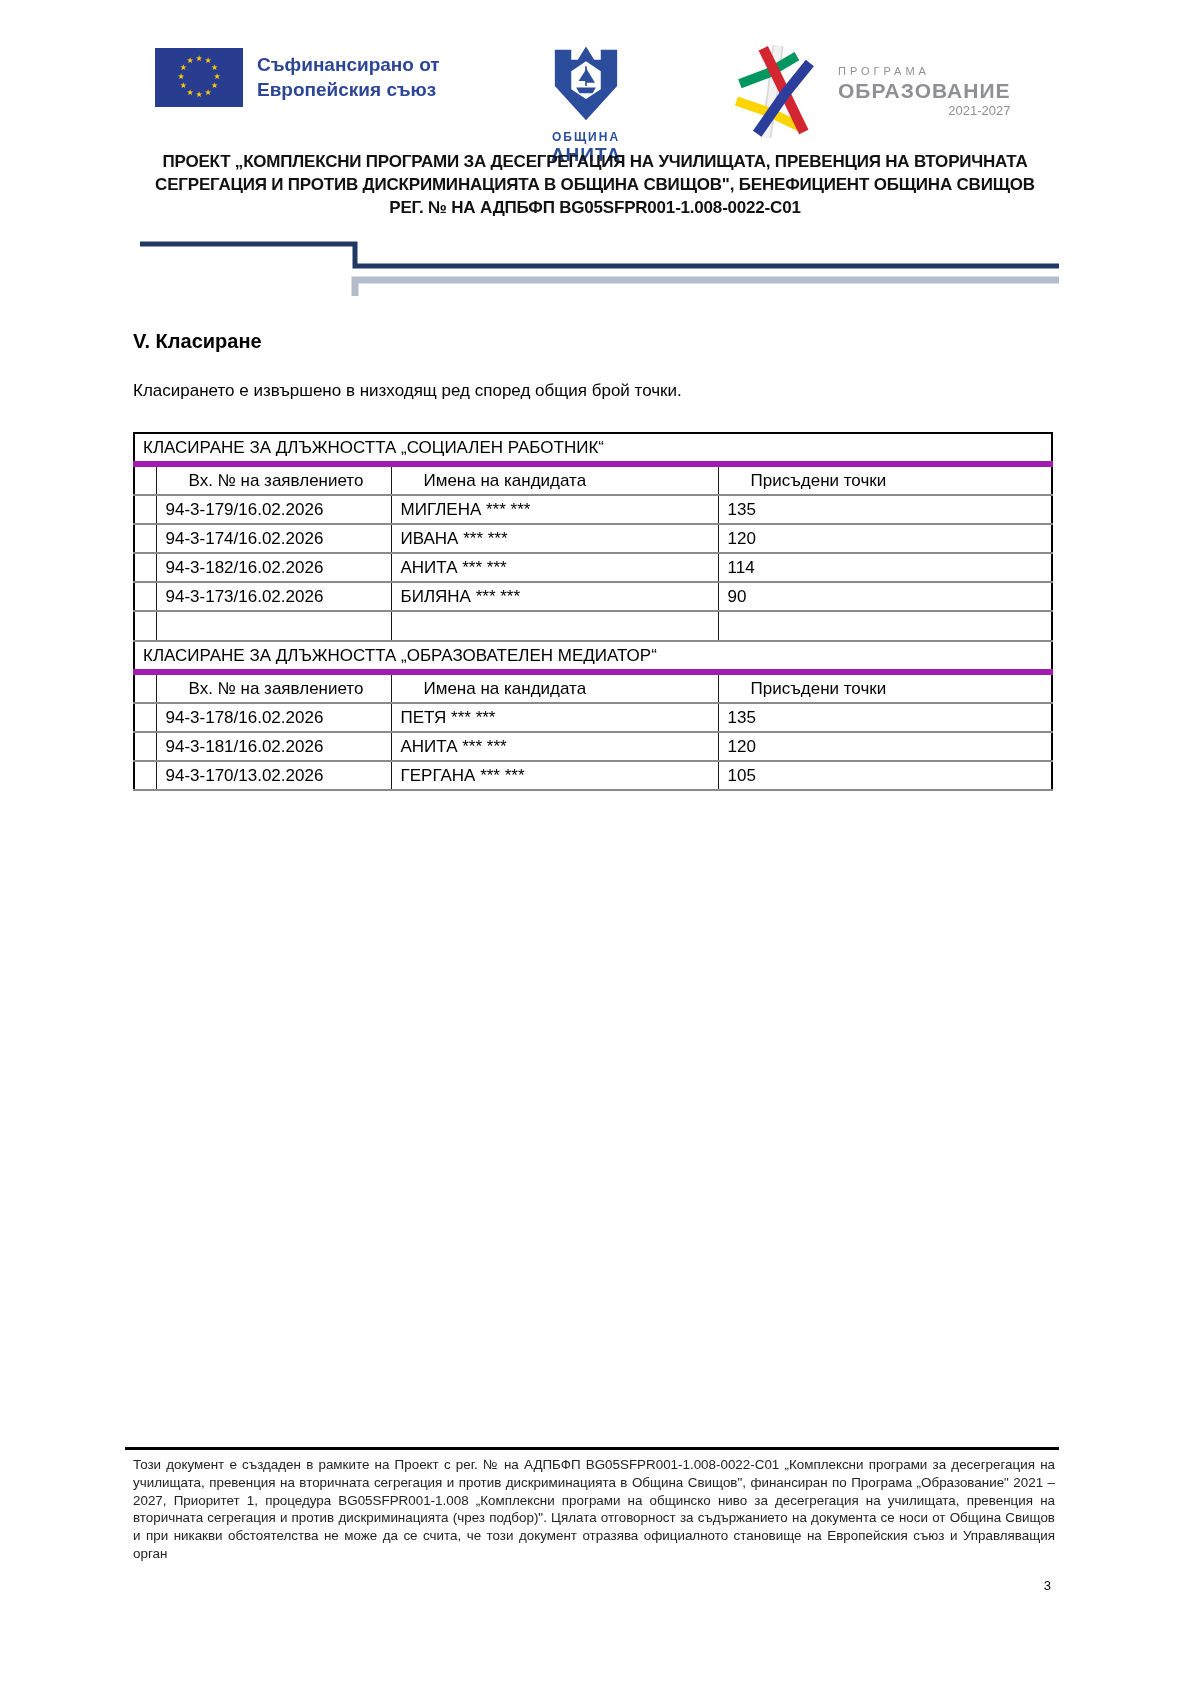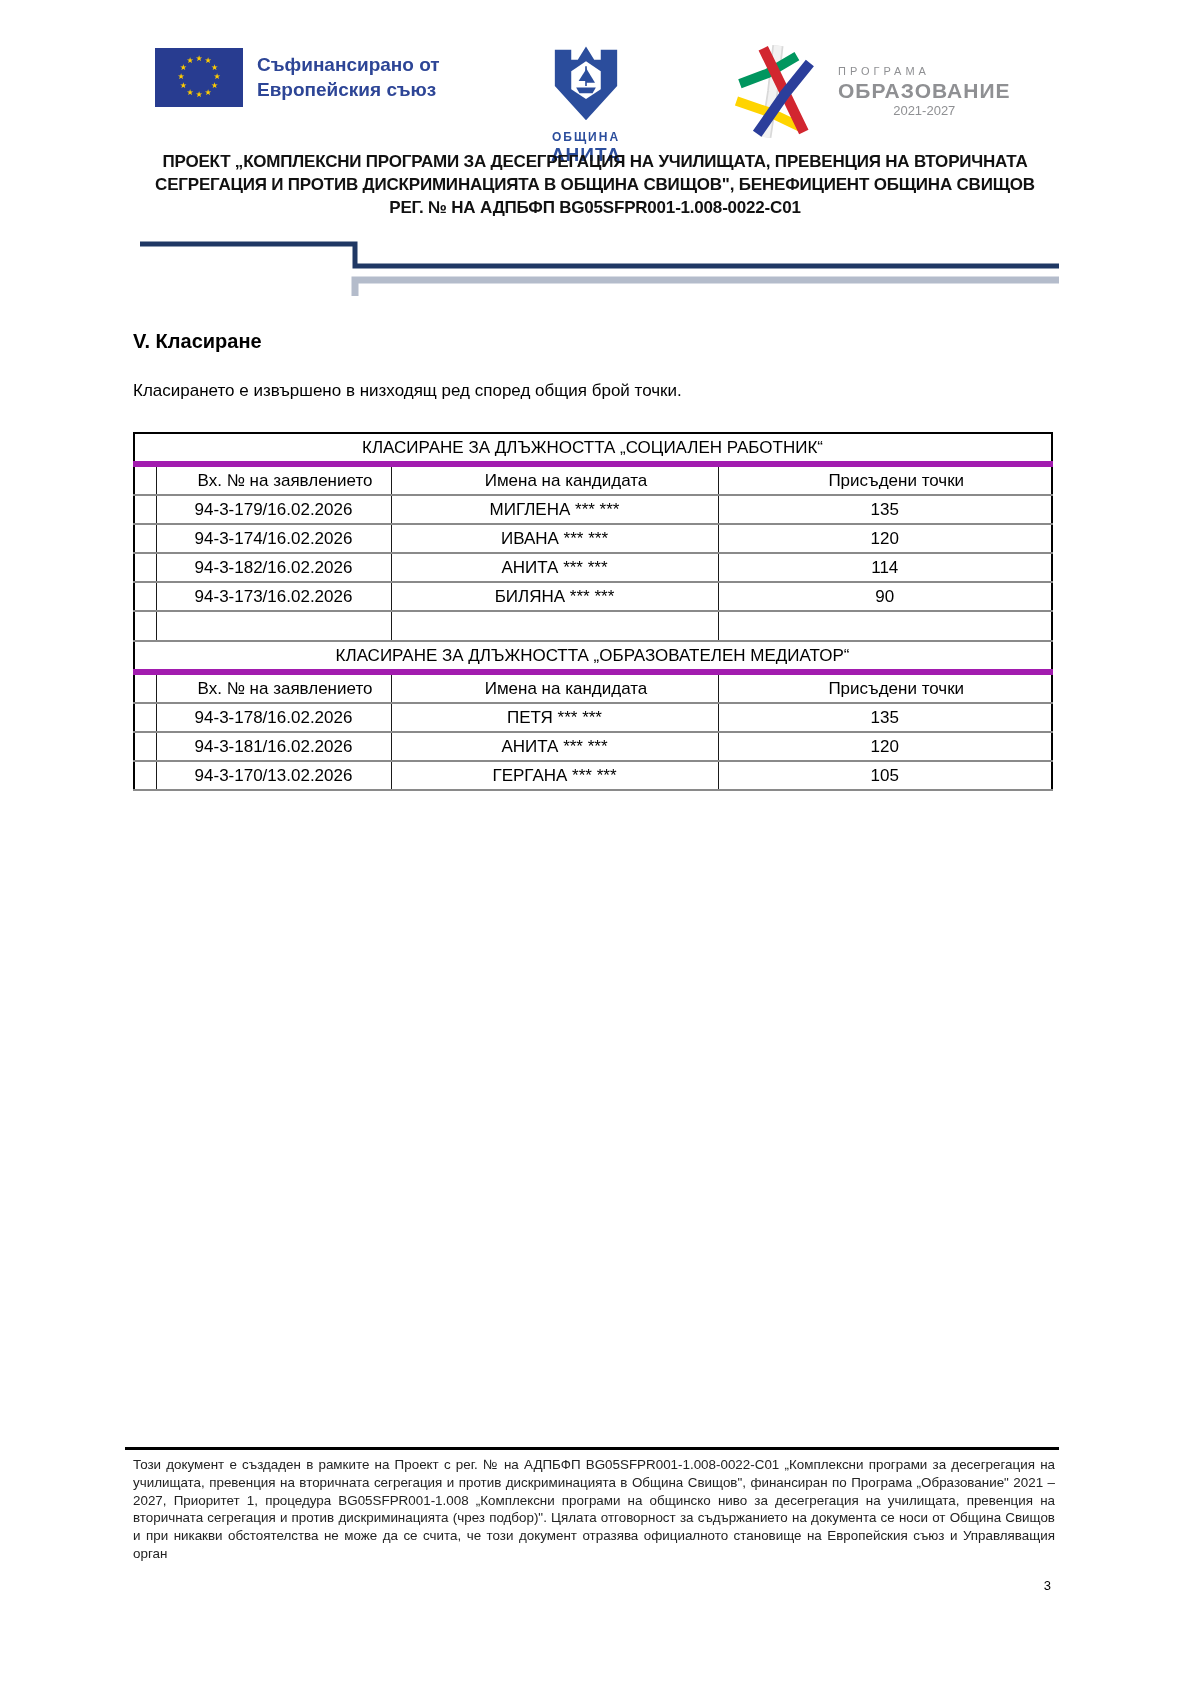--- a/index.html
+++ b/index.html
@@ -10,35 +10,35 @@
   .eu-logo{position:absolute;left:155px;top:48px;display:flex;align-items:center;}
   .eu-flag{width:88px;height:59px;background:#283c90;position:relative;flex:0 0 auto;}
   .eu-text{margin-left:14px;font-size:19px;font-weight:bold;color:#2d4596;line-height:1.3;}
   .muni-logo{position:absolute;left:536px;top:38px;width:100px;text-align:center;color:#2b4d9c;}
   .muni-name1{font-size:12px;font-weight:bold;letter-spacing:2px;margin-top:2px;}
   .muni-name2{font-size:19px;font-weight:bold;letter-spacing:1px;}
   .program-logo{position:absolute;left:733px;top:44px;display:flex;align-items:center;}
   .program-text{margin-left:10px;color:#8f9093;}
   .program-line1{font-size:11px;letter-spacing:4px;}
   .program-line2{font-size:21px;font-weight:bold;letter-spacing:1px;margin-top:2px;text-align:center;}
-  .program-line3{font-size:13px;text-align:center;margin-top:0;}
+  .program-line3{font-size:13px;text-align:right;margin-top:0;}
 
   
   .project-title{position:absolute;left:133px;top:151px;width:924px;text-align:center;
                  font-size:17px;font-weight:bold;line-height:1.34;letter-spacing:-0.2px;color:#111;}
 
   
   .divider{position:absolute;left:133px;top:238px;}
 
   
   .section-heading{position:absolute;left:133px;top:330px;font-size:20px;font-weight:bold;margin:0;}
   .intro{position:absolute;left:133px;top:381px;font-size:17px;margin:0;}
 
   table.ranking{position:absolute;left:133px;top:432px;width:918px;border-collapse:collapse;
-                table-layout:fixed;font-size:17px;text-align:center;}
+                table-layout:fixed;font-size:17px;}
   table.ranking{border:2px solid #000;}
   table.ranking td{border-left:1px solid #1a1a1a;border-right:1px solid #1a1a1a;
                    border-top:2px solid #8a8a8a;border-bottom:2px solid #8a8a8a;
                    height:25px;padding:1px 9px;overflow:hidden;white-space:nowrap;}
   tr.t-title td{border:1px solid #000;font-size:17px;padding-left:8px;}
   tr.t-head td{border-top:6px solid #a21caf;padding-left:32px;}
   col.c0{width:22px;} col.c1{width:235px;} col.c2{width:327px;} col.c3{width:334px;}
   td.c-narrow{padding:1px 2px;}
   tr.t-spacer td{height:26px;}
 

